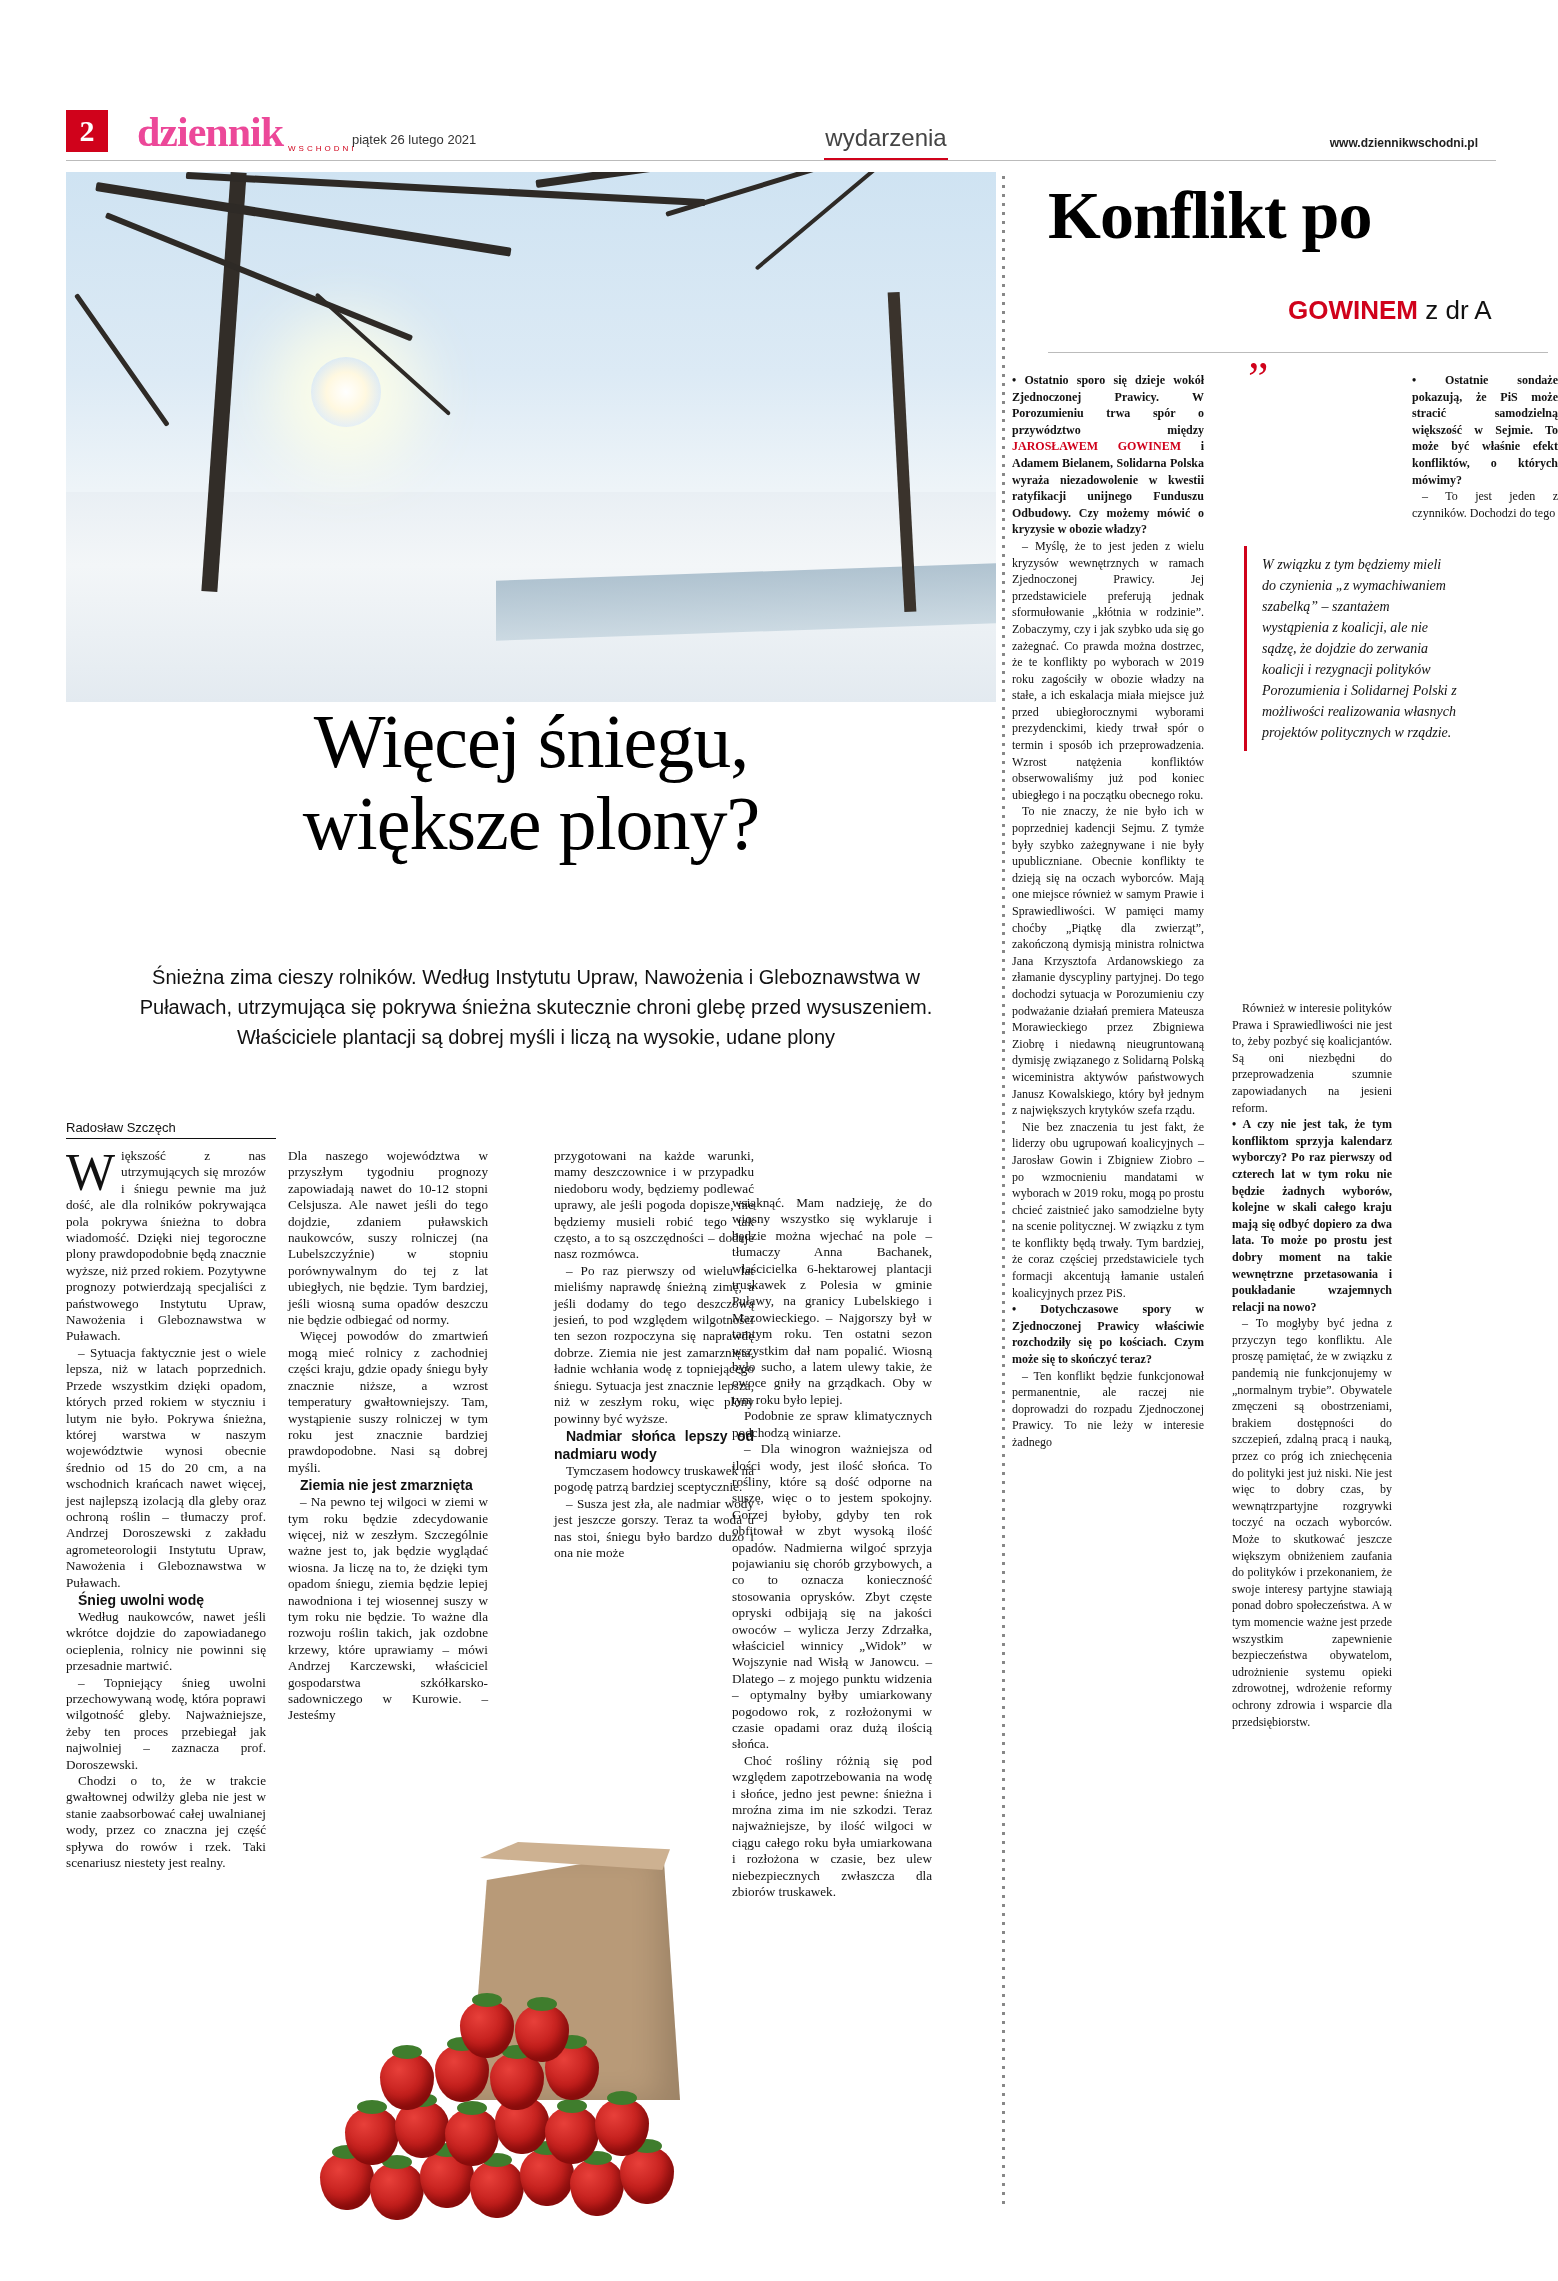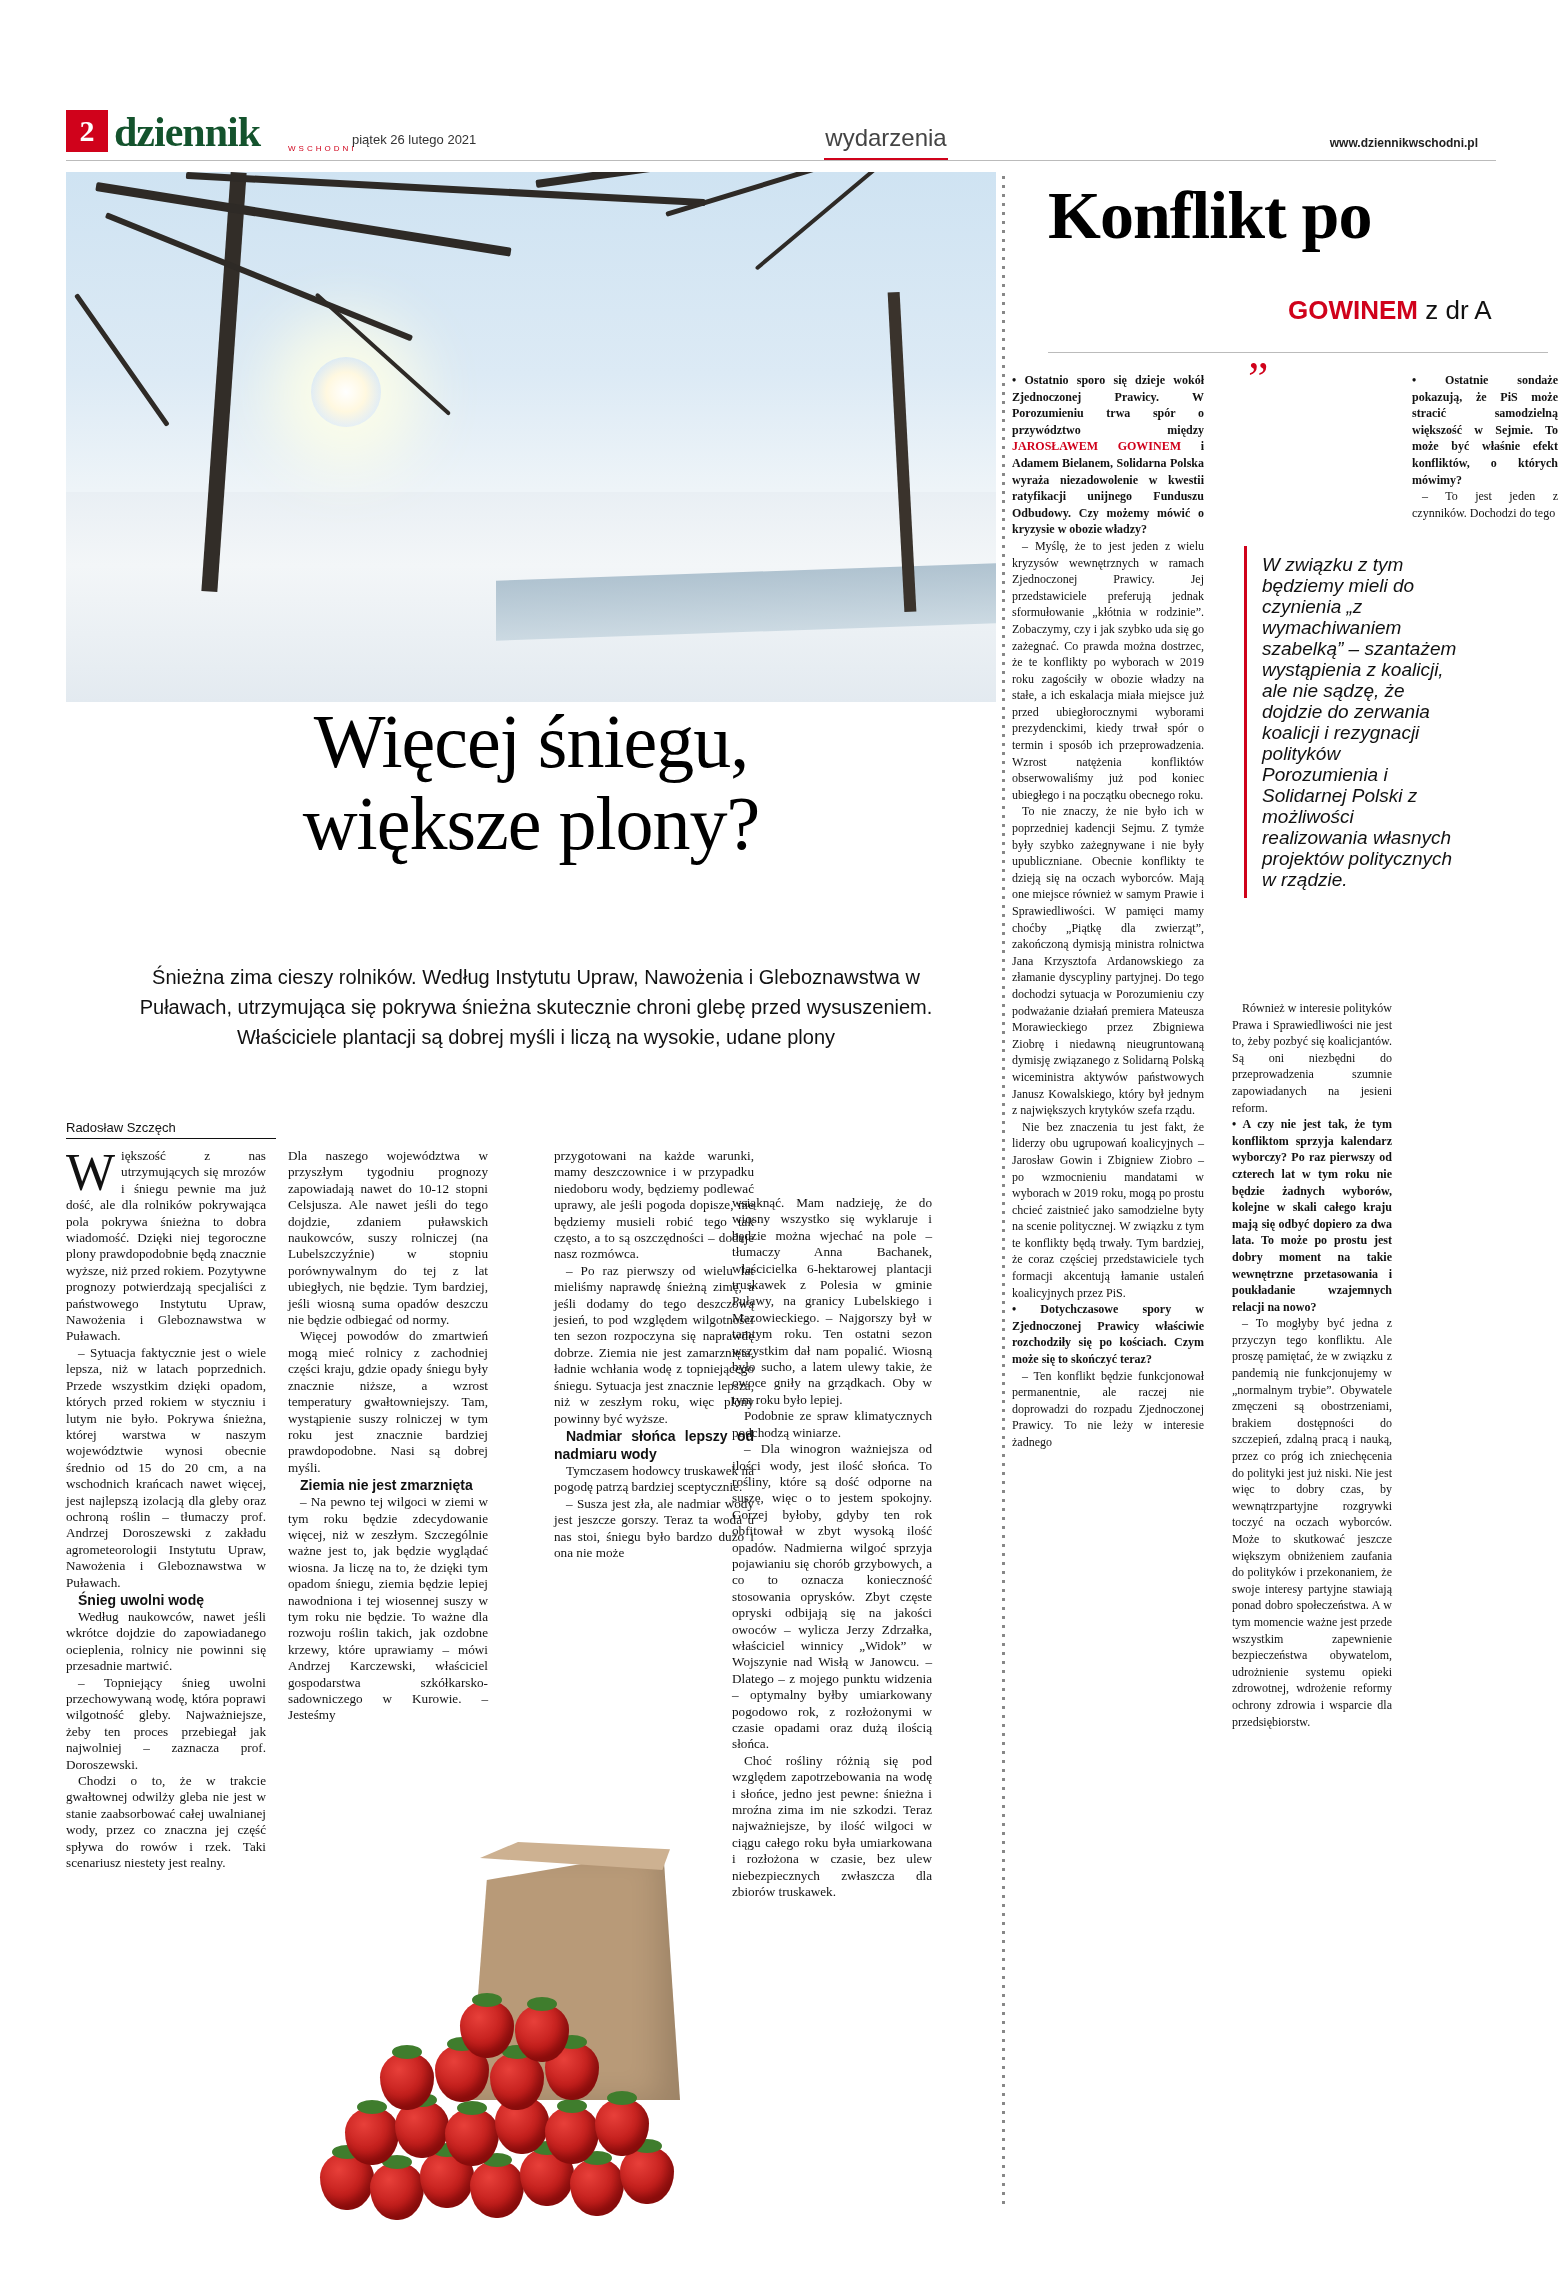--- a/index.html
+++ b/index.html
@@ -3,22 +3,22 @@
 <meta charset="utf-8">
 <style>
   html,body{margin:0;padding:0;background:#fff;}
   body{width:1558px;height:2281px;font-family:"Liberation Serif",serif;color:#111;position:relative;overflow:hidden;}
   .page{position:relative;width:1558px;height:2281px;}
 
   
   .masthead{position:absolute;left:66px;top:110px;width:1430px;height:52px;}
   .pageno{position:absolute;left:0;top:0;width:42px;height:42px;background:#d0021b;color:#fff;
     font-family:"Liberation Serif",serif;font-weight:bold;font-size:30px;line-height:42px;text-align:center;}
-  .logo{position:absolute;left:48px;top:-2px;font-family:"Liberation Serif",serif;font-weight:bold;
-    font-size:42px;letter-spacing:-1px;color:#14532d;}
+  .logo{position:absolute;left:71px;top:-2px;font-family:"Liberation Serif",serif;font-weight:bold;
+    font-size:42px;letter-spacing:-1px;color:#ec4899;}
   .logo-sub{position:absolute;left:222px;top:34px;font-family:"Liberation Sans",sans-serif;font-size:8px;
     letter-spacing:3px;color:#d0021b;}
   .issue-date{position:absolute;left:286px;top:22px;font-family:"Liberation Sans",sans-serif;font-size:13px;color:#333;}
   .section-title{position:absolute;left:690px;top:14px;width:260px;text-align:center;
     font-family:"Liberation Sans",sans-serif;font-size:24px;color:#444;}
   .section-rule{position:absolute;left:758px;top:48px;width:124px;height:3px;background:#d0021b;}
   .site-url{position:absolute;right:18px;top:26px;font-family:"Liberation Sans",sans-serif;font-size:12px;
     font-weight:bold;color:#222;}
   .head-rule{position:absolute;left:66px;top:160px;width:1430px;height:1px;background:#bbb;}
 
@@ -96,21 +96,21 @@
   .rcol{position:absolute;font-family:"Liberation Serif",serif;font-size:12px;line-height:16.6px;
     text-align:justify;color:#111;}
   .rcol p{margin:0;text-indent:10px;}
   .rcol p.q{text-indent:0;font-weight:bold;}
   .hl{color:#d0021b;font-weight:bold;}
   .rc1{left:1012px;top:372px;width:192px;}
   .rc2{left:1232px;top:372px;width:160px;}
   .rc3{left:1232px;top:1010px;width:192px;}
 
   .pullquote{position:absolute;left:1244px;top:358px;width:196px;padding:14px 10px 14px 18px;
-    font-family:Liberation Sans, sans-serif;font-style:italic;font-size:19px;line-height:21px;color:#111;}
+    font-family:Liberation Serif, serif;font-style:italic;font-size:14px;line-height:21px;color:#111;}
   .pullquote:before{content:"";position:absolute;left:0;top:6px;bottom:6px;width:3px;background:#d0021b;}
   .pullmark{position:absolute;left:1248px;top:352px;font-size:46px;color:#d0021b;font-family:"Liberation Serif",serif;}
   .rc4{left:1436px;top:372px;width:120px;}
 </style>
 </head>
 <body>
 
 <div class="page">
 
   <div class="masthead">

